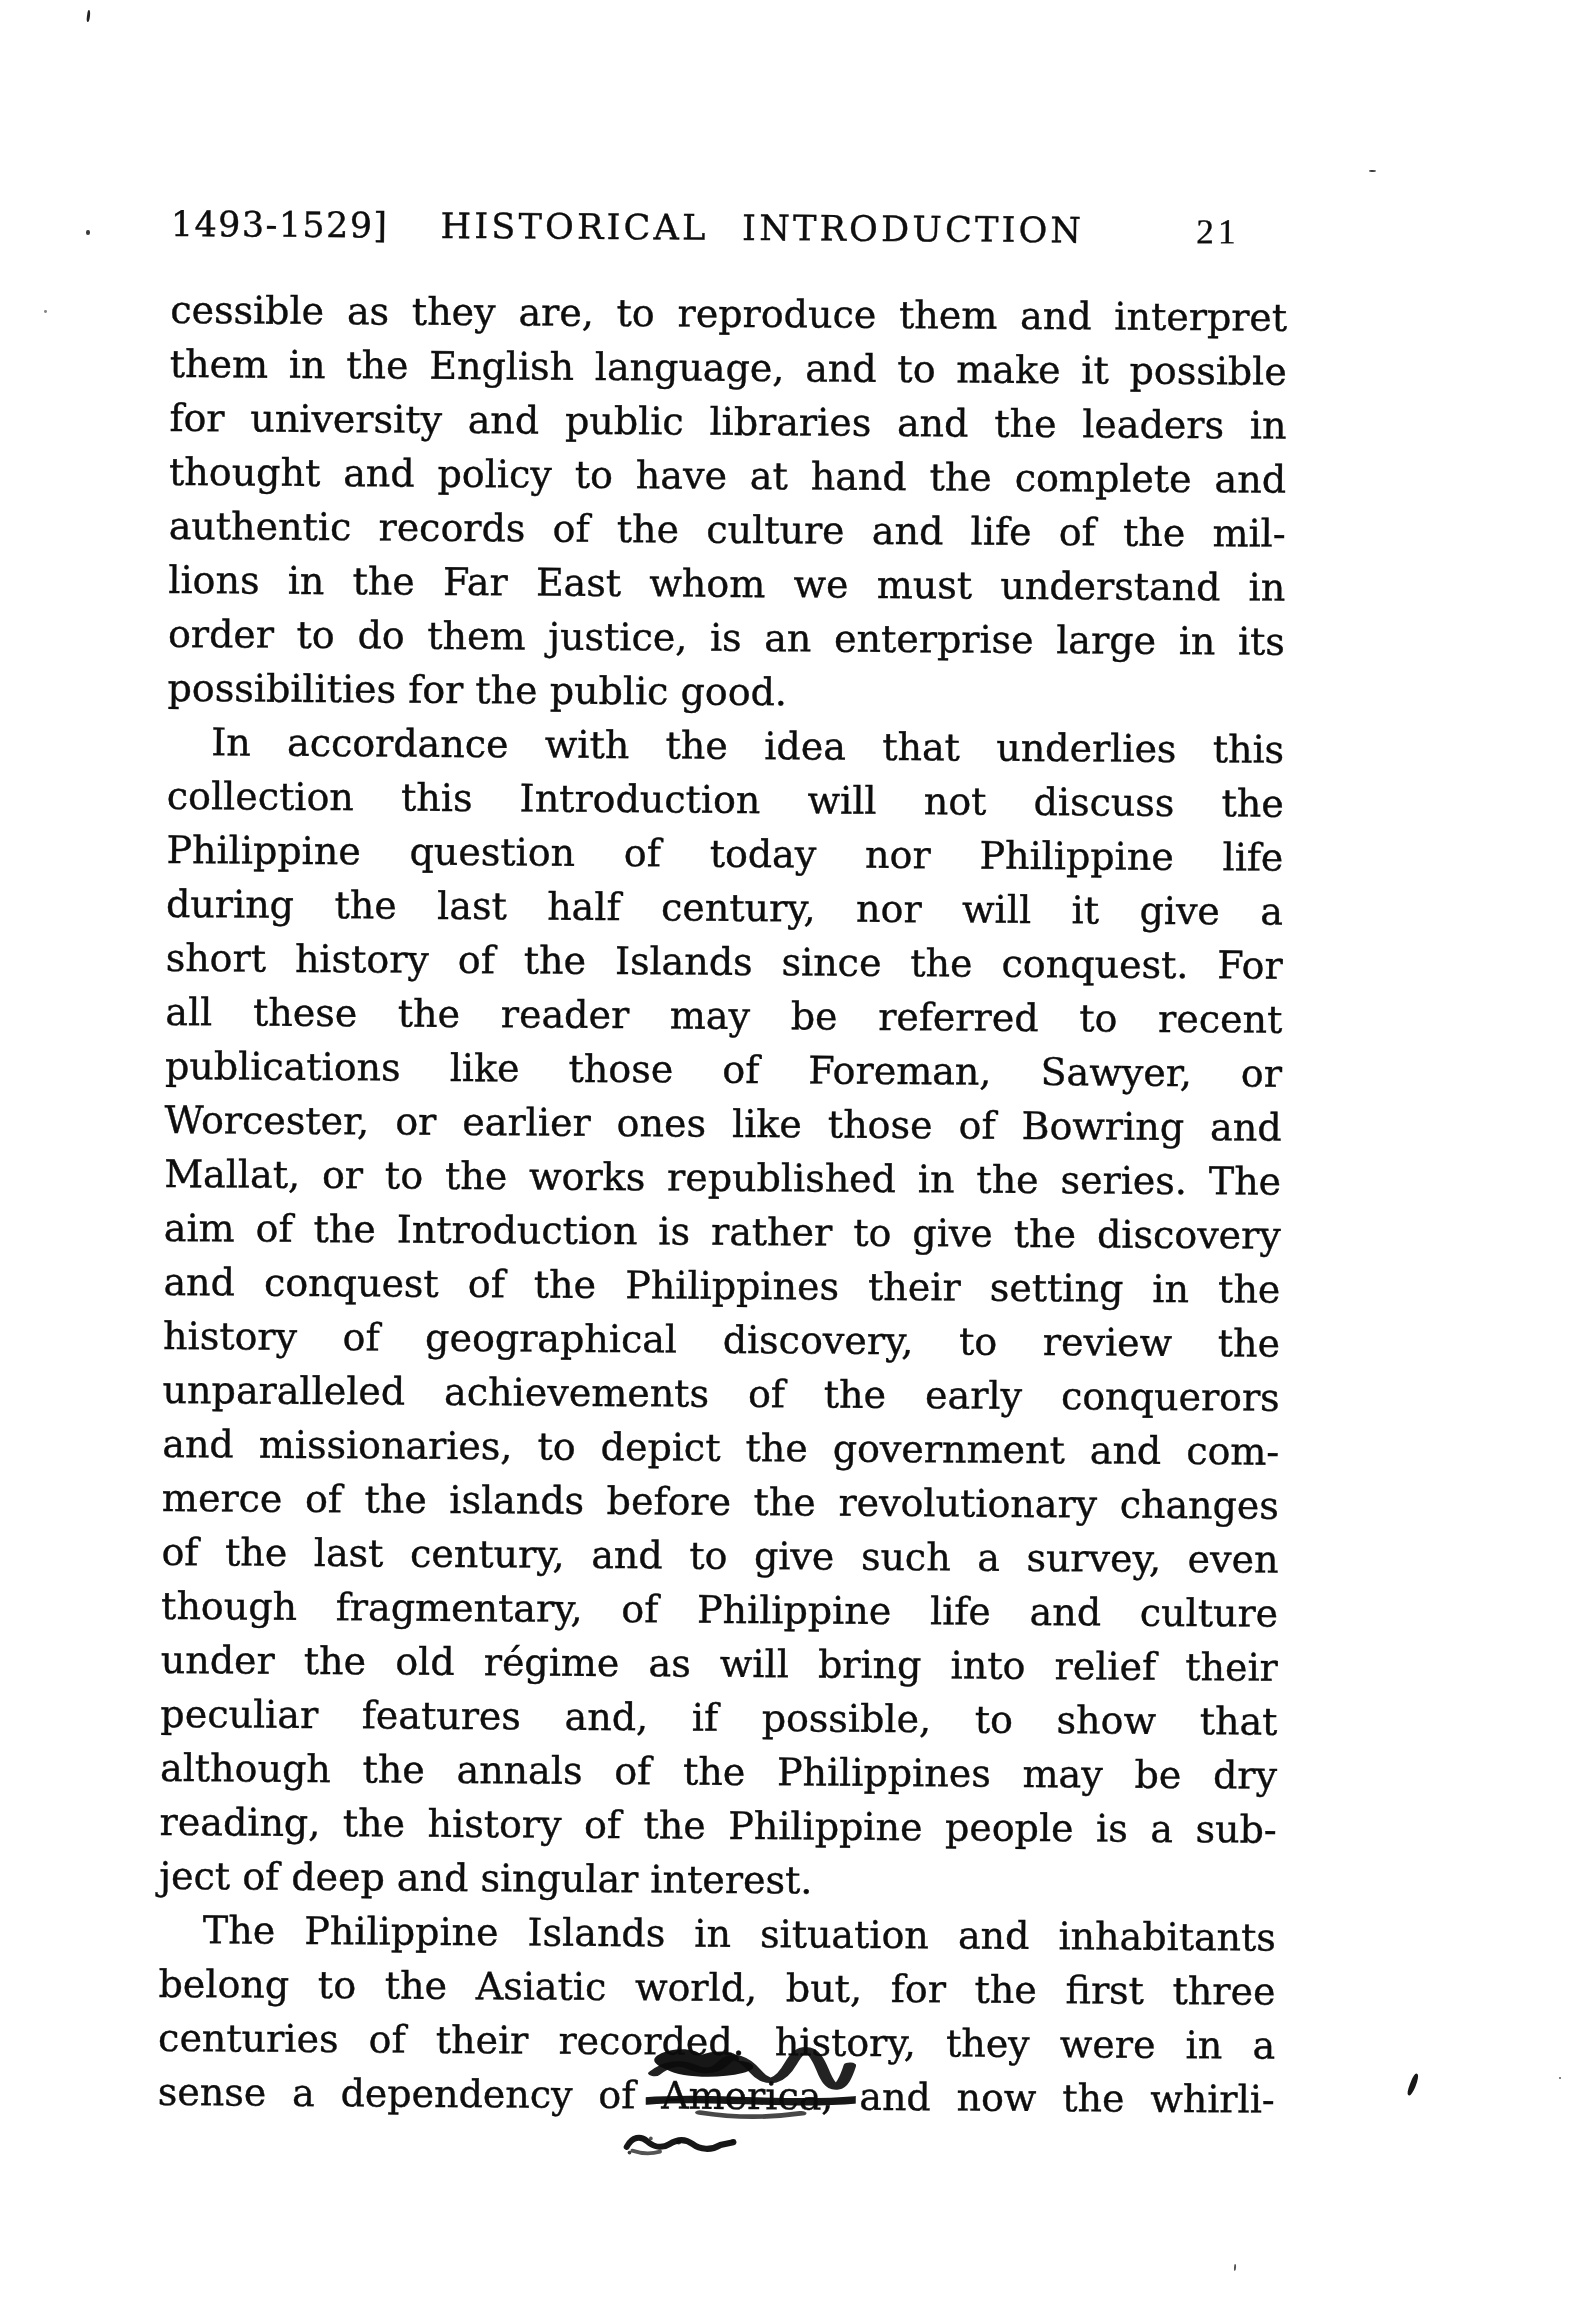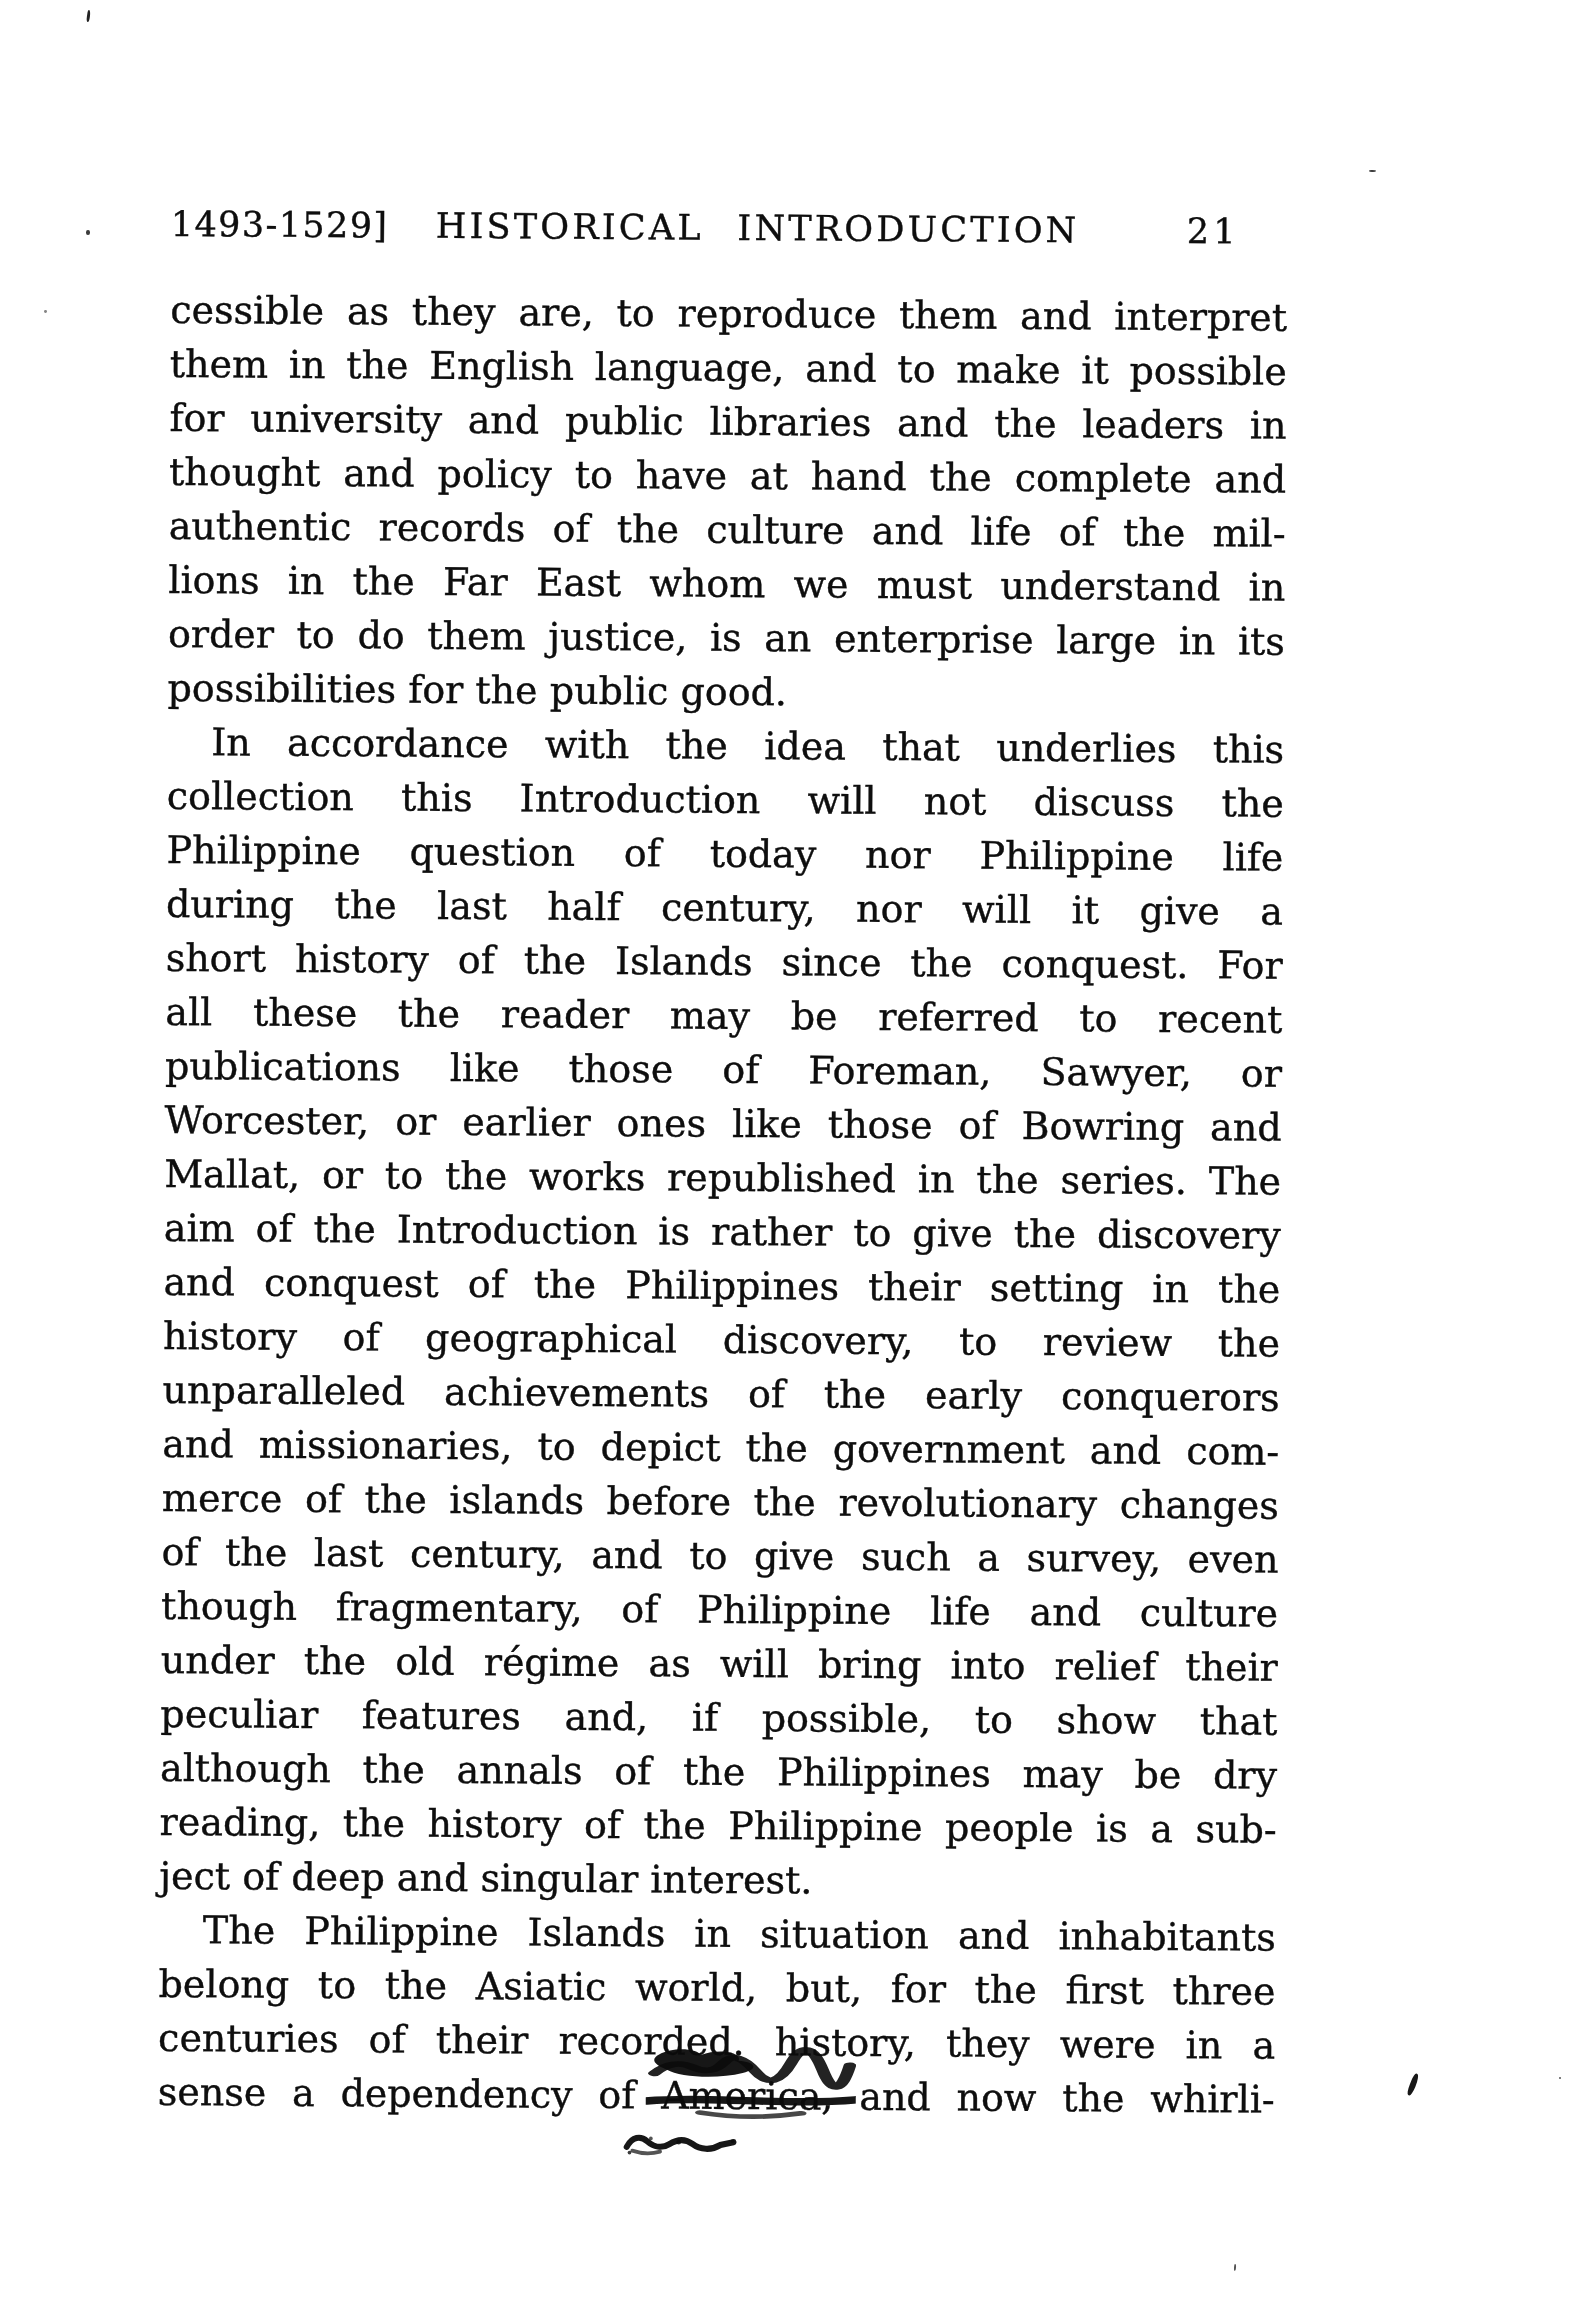--- a/index.html
+++ b/index.html
@@ -17,21 +17,21 @@
     transform-origin:0 0;
   }
   .header-row{
     display:flex;align-items:baseline;
     height:42px;line-height:42px;
     font-size:35px;
     -webkit-text-stroke:0.4px currentColor;
   }
   .h-left{white-space:nowrap;letter-spacing:1.4px;}
   .h-title{flex:1;text-align:center;letter-spacing:3.2px;word-spacing:19.4px;margin-right:60px;white-space:nowrap;}
-  .h-page{white-space:nowrap;letter-spacing:4.2px;margin-right:48px;}
+  .h-page{white-space:nowrap;letter-spacing:4.2px;margin-right:48px;font-family:Liberation Serif, serif;}
   .body{margin-top:38px;}
   .line{
     height:54px;line-height:54px;
     font-size:38px;
     text-align:justify;
     text-align-last:justify;
     text-justify:inter-word;
     white-space:nowrap;
     -webkit-text-stroke:0.4px currentColor;
   }

